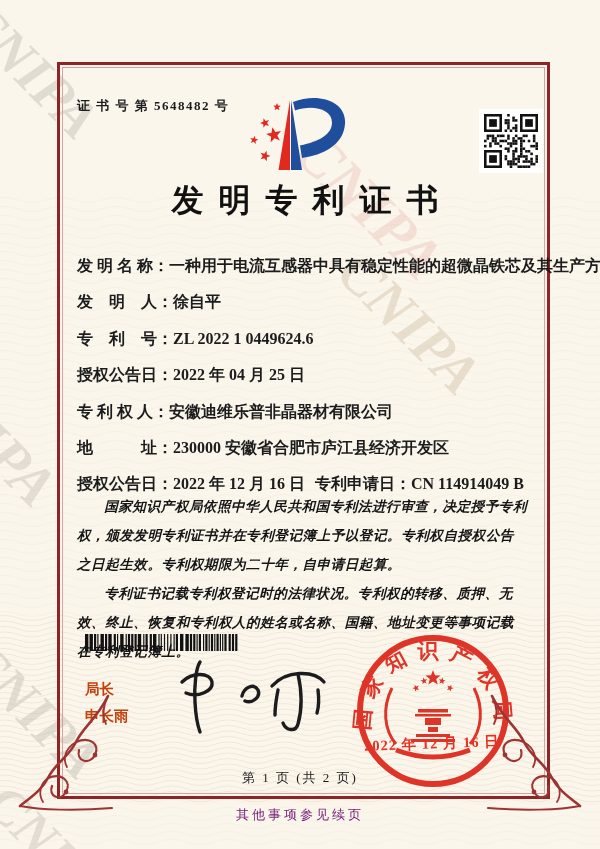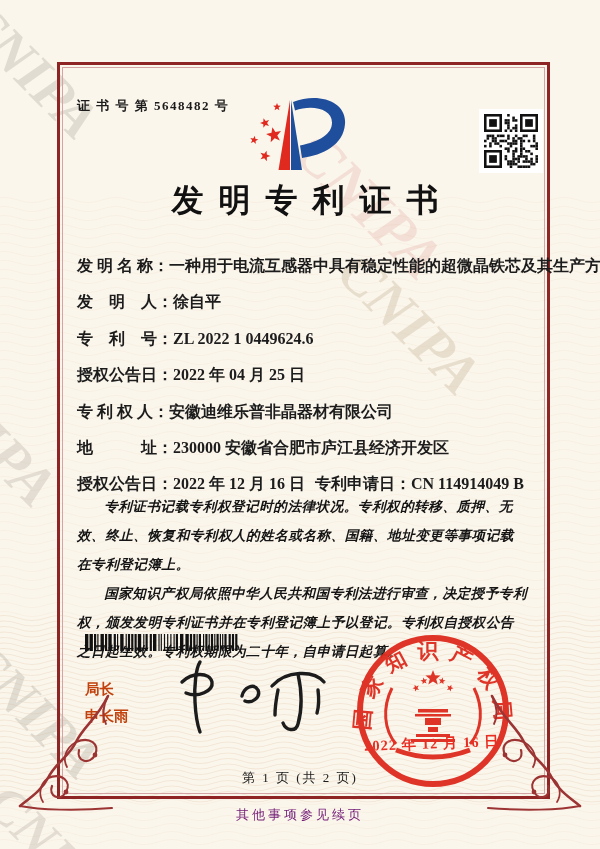--- a/index.html
+++ b/index.html
@@ -351,22 +351,22 @@
       </div>
       <div class="field-row">
         <span class="field-label">地　　　址：</span><span>230000  安徽省合肥市庐江县经济开发区</span>
       </div>
       <div class="field-row">
         <span class="pair first"><span class="field-label">授权公告日：</span><span>2022 年 12 月 16 日</span></span><span class="pair"><span>专利申请日：</span><span>CN 114914049 B</span></span>
       </div>
     </div>
 
     <div class="body-text">
+      <p>国家知识产权局依照中华人民共和国专利法进行审查，决定授予专利权，颁发发明专利证书并在专利登记簿上予以登记。专利权自授权公告之日起生效。专利权期限为二十年，自申请日起算。</p>
       <p>专利证书记载专利权登记时的法律状况。专利权的转移、质押、无效、终止、恢复和专利权人的姓名或名称、国籍、地址变更等事项记载在专利登记簿上。</p>
-      <p>国家知识产权局依照中华人民共和国专利法进行审查，决定授予专利权，颁发发明专利证书并在专利登记簿上予以登记。专利权自授权公告之日起生效。专利权期限为二十年，自申请日起算。</p>
     </div>
 
     <svg class="barcode" id="barcode-svg" width="158" height="17">
         <rect x="0" y="0" width="3.4" height="17" fill="#111"></rect>
         <rect x="4.5" y="0" width="3.4" height="17" fill="#111"></rect>
         <rect x="9" y="0" width="2.2" height="17" fill="#111"></rect>
         <rect x="12.3" y="0" width="1.2" height="17" fill="#111"></rect>
         <rect x="15.5" y="0" width="3.4" height="17" fill="#111"></rect>
         <rect x="20" y="0" width="2.2" height="17" fill="#111"></rect>
         <rect x="23.3" y="0" width="3.4" height="17" fill="#111"></rect>

